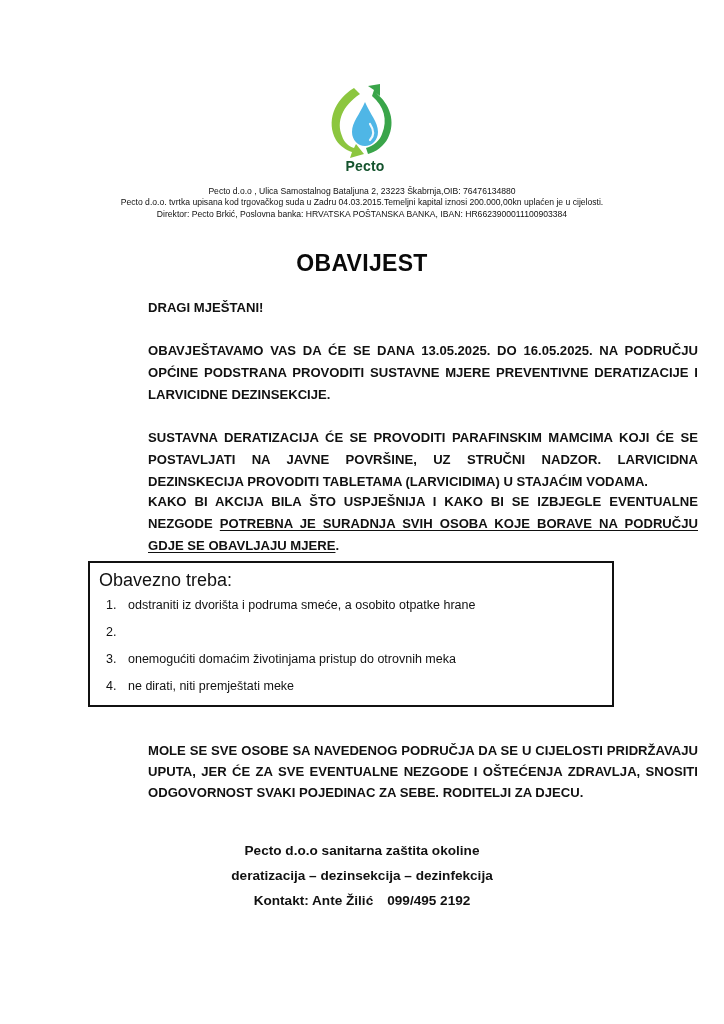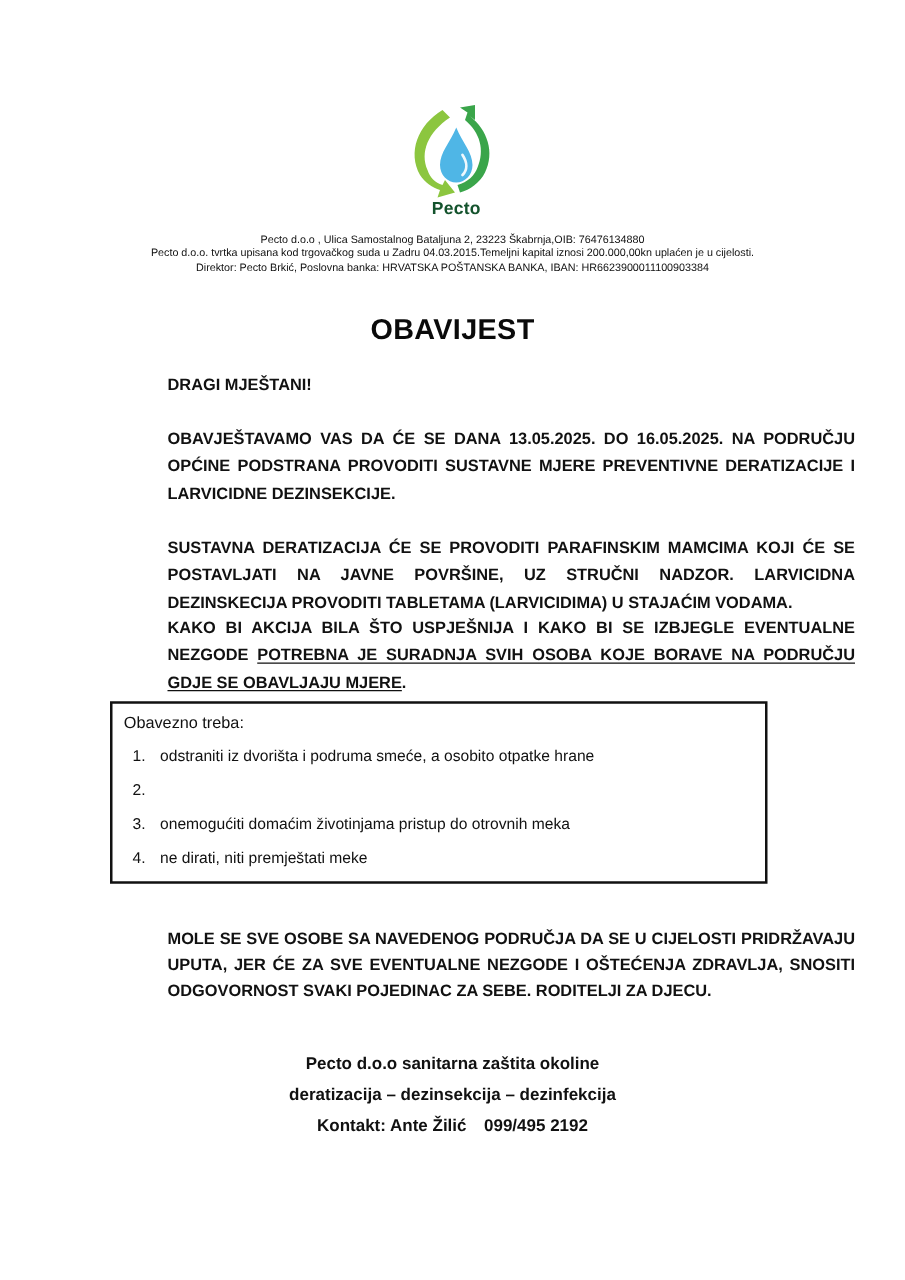--- a/index.html
+++ b/index.html
@@ -21,35 +21,35 @@
   .company-info div { white-space: nowrap; }
 
   .title {
     position: absolute; left: 0; top: 250px; width: 724px; text-align: center;
     font-family: "Liberation Sans", sans-serif; font-weight: bold; font-size: 23px;
     letter-spacing: 0.3px; color: #0a0a0a;
   }
 
   .body-text {
     font-family: "Liberation Sans", sans-serif; font-weight: bold; font-size: 13.1px;
-    color: #111; position: absolute; left: 90px; width: 550px; padding-left: 44px;
+    color: #111; position: absolute; left: 104px; width: 550px; padding-left: 44px;
   }
   .greeting { top: 300px; }
   .para { text-align: justify; line-height: 22px; }
   .p1 { top: 340px; }
   .p2 { top: 427px; }
   .p3 { top: 491px; }
   .u { text-decoration: underline; text-underline-offset: 2px; }
 
   .box {
     position: absolute; left: 88px; top: 561px; width: 522px; height: 142px;
     border: 2px solid #111; box-sizing: content-box;
     font-family: "Liberation Sans", sans-serif; color: #111;
   }
-  .box-title { position: absolute; left: 9px; top: 7px; font-size: 13px; }
+  .box-title { position: absolute; left: 9px; top: 7px; font-size: 18px; }
   .box-list { position: absolute; left: 16px; top: 35px; margin: 0; padding: 0; list-style: none; font-size: 12.5px; }
   .box-list li { height: 27px; display: flex; align-items: flex-start; }
   .box-list .num { width: 22px; display: inline-block; }
 
   .p4 { top: 724px; line-height: 21px; margin-top: 16px; }
 
   .footer {
     position: absolute; left: 0; top: 838px; width: 724px; text-align: center;
     font-family: "Liberation Sans", sans-serif; font-weight: bold; font-size: 13.6px;
     line-height: 25px; color: #111;

